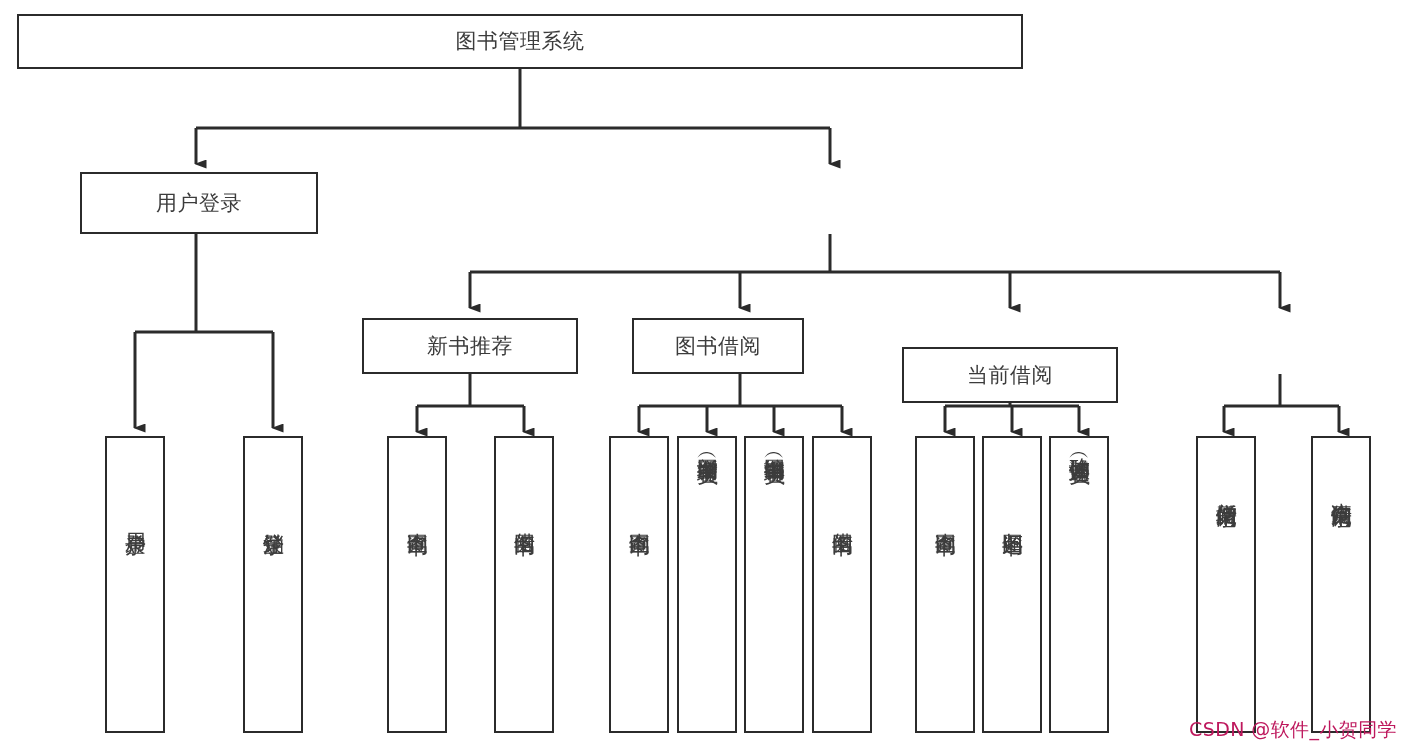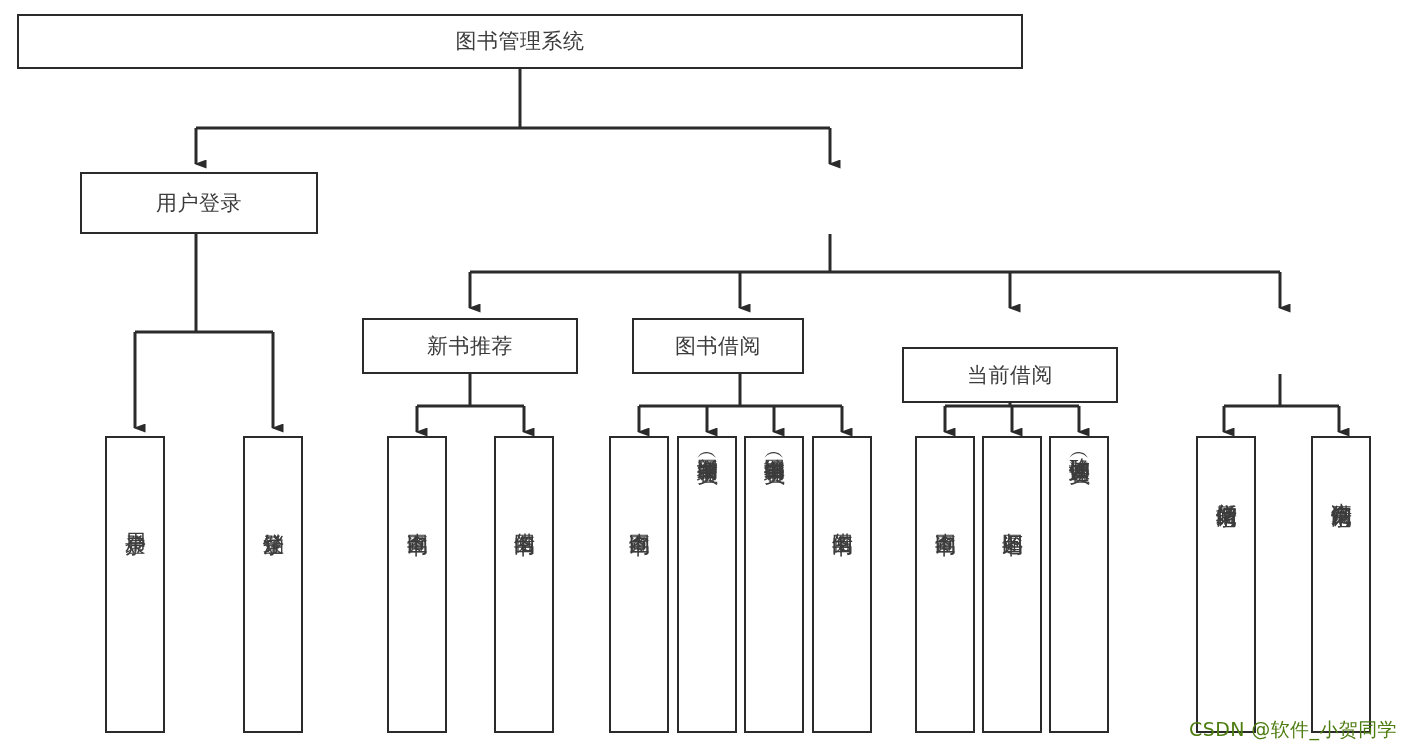--- a/index.html
+++ b/index.html
@@ -71,21 +71,21 @@
     padding-top: 48px;
   }
   .node.vert.pad-top-none {
     padding-top: 3px;
   }
   .watermark {
     position: absolute;
     right: 8px;
     bottom: 4px;
     font-size: 19px;
-    color: #4d7c0f;
+    color: #be185d;
     white-space: nowrap;
     z-index: 3;
     letter-spacing: 0.4px;
   }
 </style>
 </head>
 <body>
 
 <div id="diagram-root">
 

